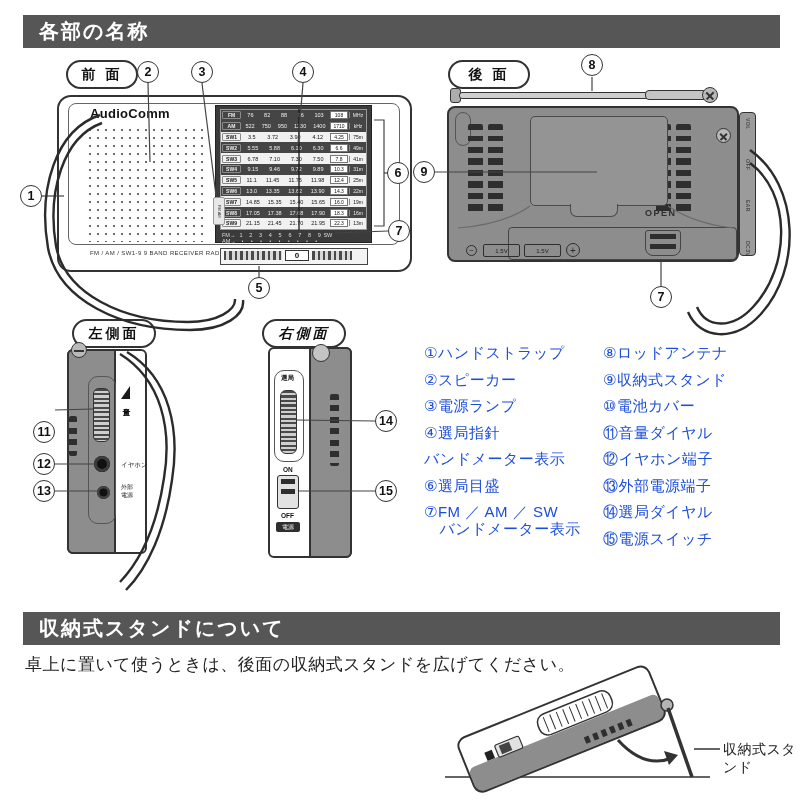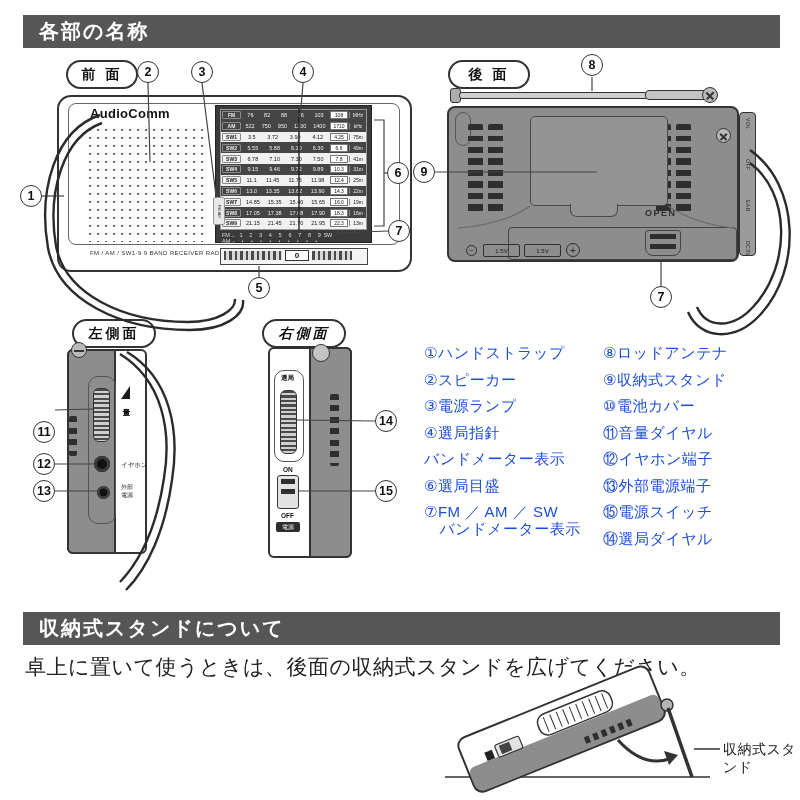--- a/index.html
+++ b/index.html
@@ -364,28 +364,28 @@
       <div class="part-item">⑦FM ／ AM ／ SW
 　バンドメーター表示</div>
     </div>
   <div class="parts" style="left:603px;top:322px;width:195px;">
       <div class="part-item">⑧ロッドアンテナ</div>
       <div class="part-item">⑨収納式スタンド</div>
       <div class="part-item">⑩電池カバー</div>
       <div class="part-item">⑪音量ダイヤル</div>
       <div class="part-item">⑫イヤホン端子</div>
       <div class="part-item">⑬外部電源端子</div>
+      <div class="part-item">⑭選局ダイヤル</div>
       <div class="part-item">⑮電源スイッチ</div>
-      <div class="part-item">⑭選局ダイヤル</div>
     </div>
 
   <div class="bar" style="top:612px;">
     <span>収納式スタンドについて</span>
   </div>
-  <div class="abs" style="left:25px;top:653px;font-size:21px;color:#222;letter-spacing:0.5px;">卓上に置いて使うときは、後面の収納式スタンドを広げてください。</div>
+  <div class="abs" style="left:25px;top:653px;font-size:17px;color:#222;letter-spacing:0.5px;">卓上に置いて使うときは、後面の収納式スタンドを広げてください。</div>
 
   <div class="abs" style="left:430px;top:645px;width:370px;height:150px;">
     <svg width="370" height="150" viewBox="0 0 370 150">
       <line x1="15" y1="132" x2="280" y2="132" stroke="#333" stroke-width="1.5"></line>
       <g transform="rotate(-22 140 85)">
         <rect x="30" y="52" width="205" height="58" rx="9" fill="#fff" stroke="none"></rect>
         <rect x="31" y="83" width="203" height="26" rx="6" fill="#8d8d8d"></rect>
         <rect x="30" y="52" width="205" height="58" rx="9" fill="none" stroke="#333" stroke-width="2"></rect>
         <rect x="52" y="74" width="8" height="9" fill="#222"></rect>
         <rect x="64" y="71" width="26" height="13" rx="2" fill="#e2e2e2" stroke="#333" stroke-width="1.2"></rect>

